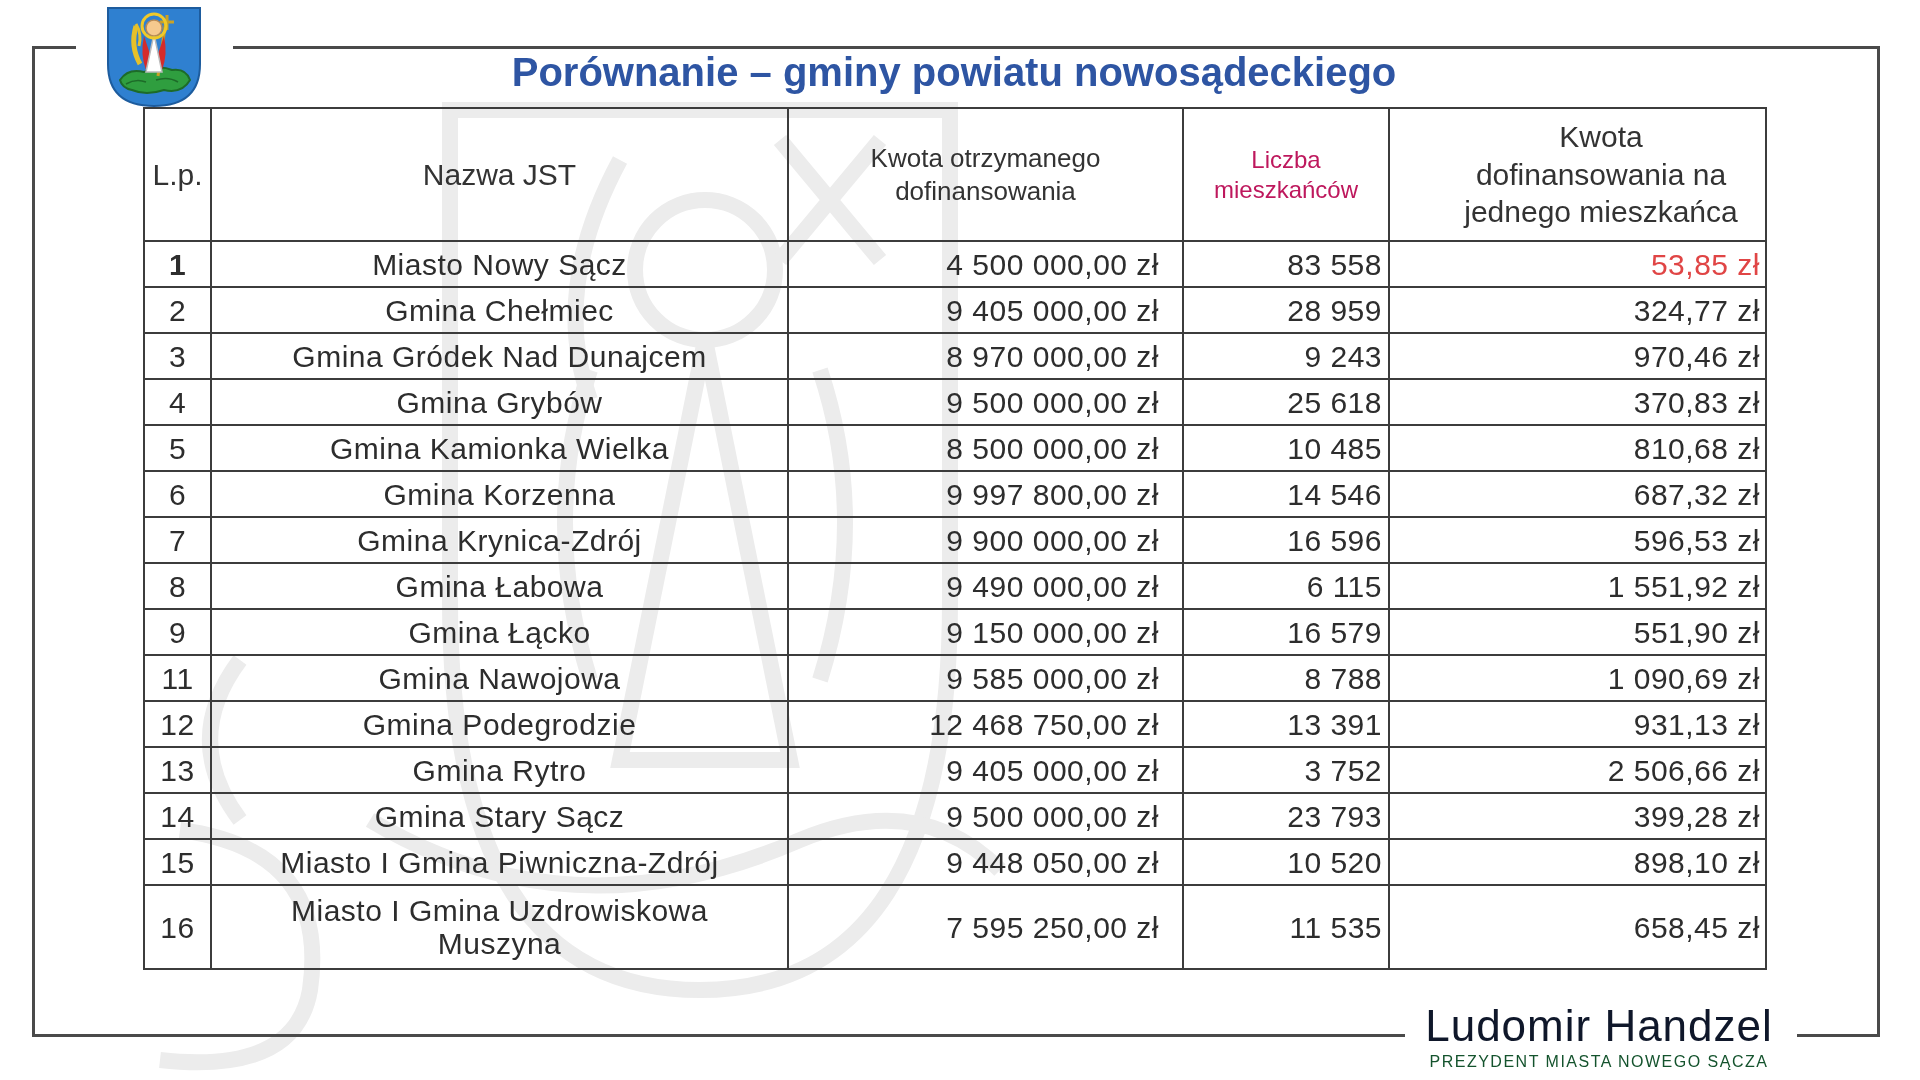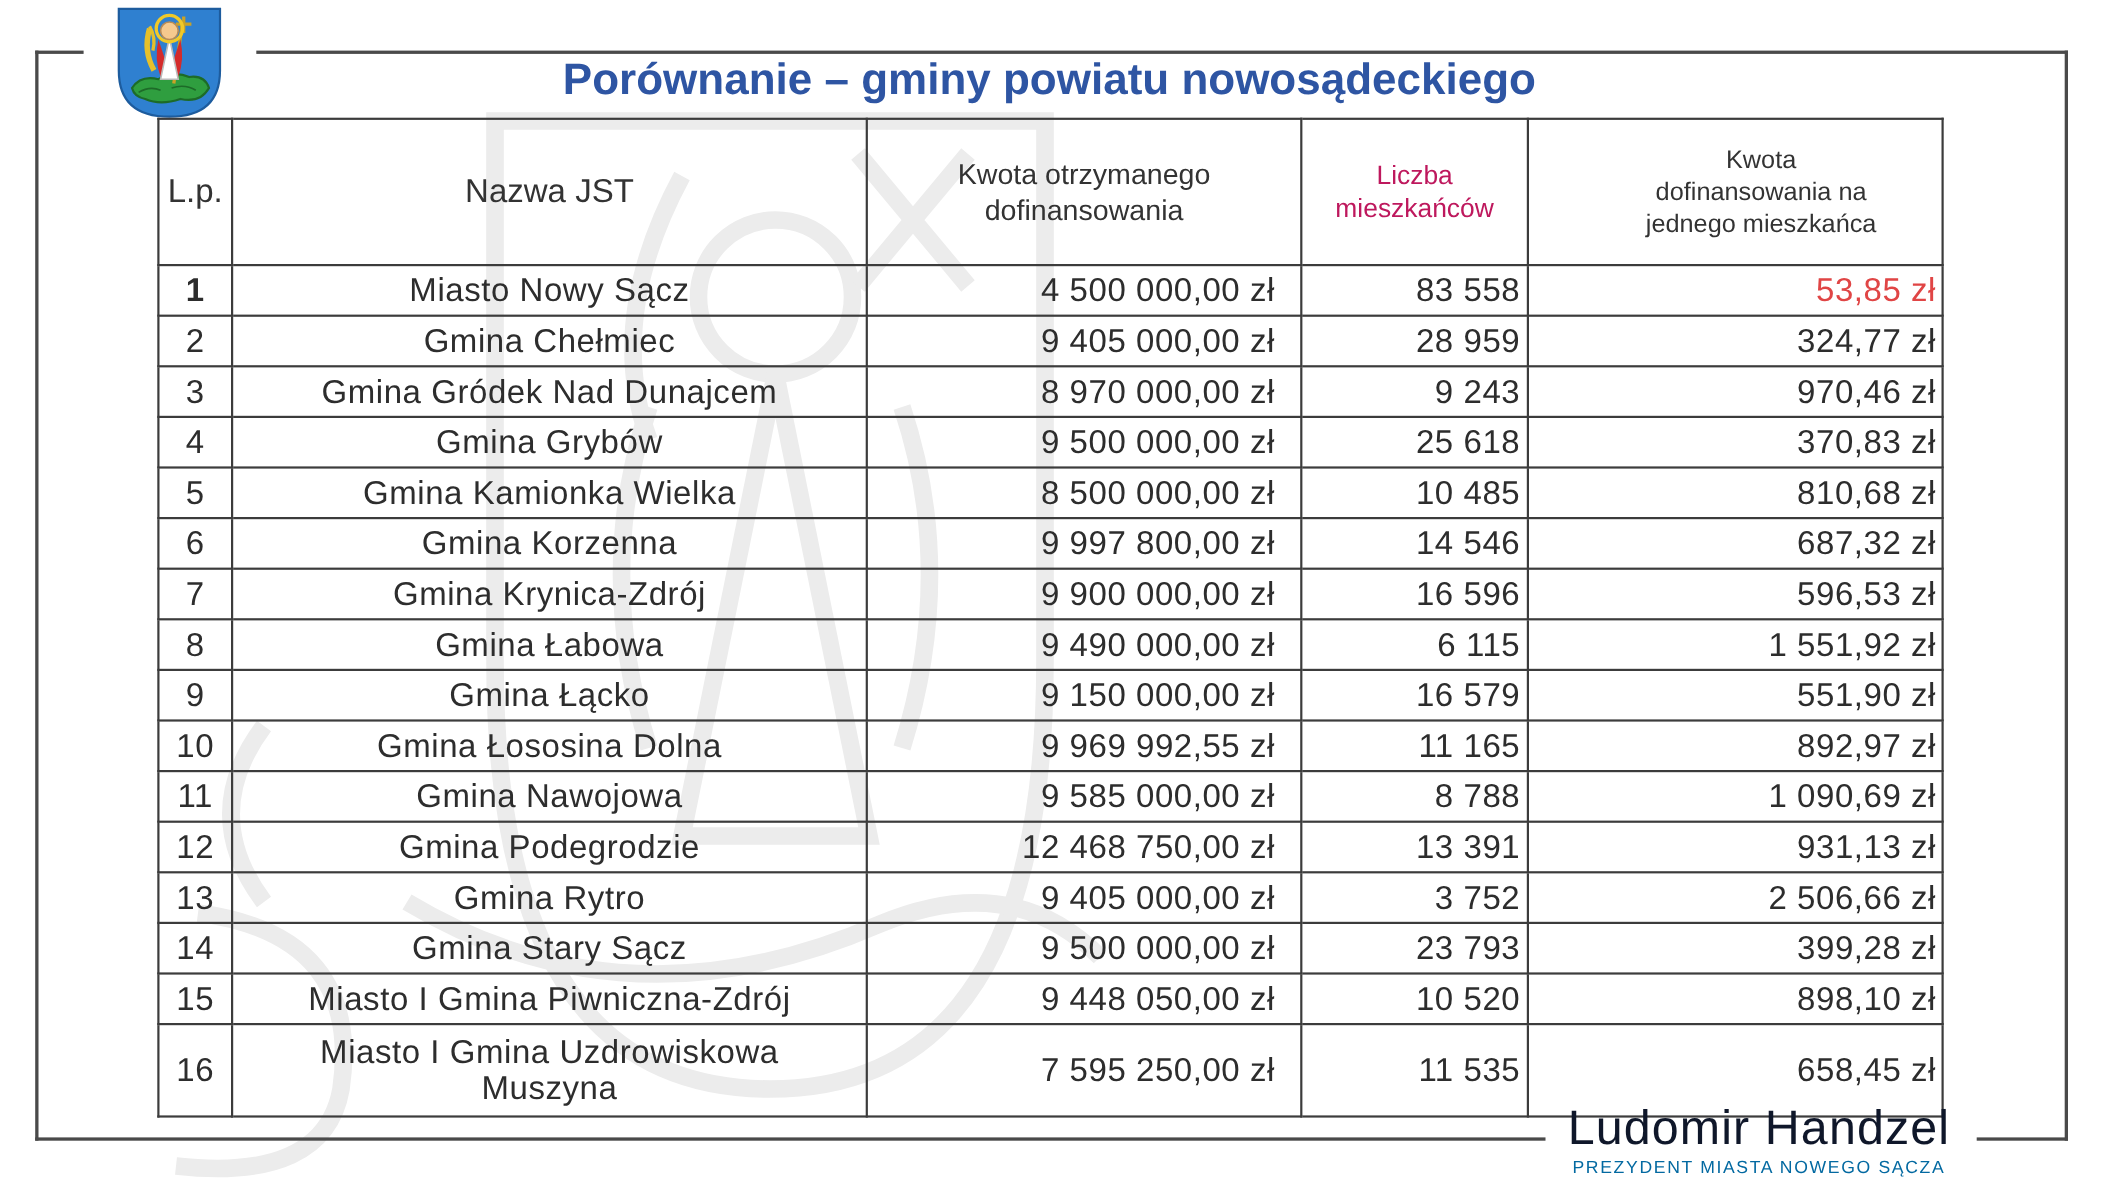--- a/index.html
+++ b/index.html
@@ -31,33 +31,33 @@
   .board{position:absolute;left:143px;top:107px;z-index:3;}
   table{border-collapse:collapse;table-layout:fixed;width:1622px;background:transparent;}
   th,td{border:2px solid #3c3c3c;padding:0;vertical-align:middle;overflow:hidden;}
   thead tr{height:133px;}
   tbody tr{height:46px;}
   tbody tr.tall{height:84px;}
   th{font-weight:normal;color:#333;text-align:center;white-space:pre-line;line-height:1.25;}
   .h-lp,.h-name{font-size:30px;}
   .h-amount{font-size:26px;}
   .h-pop{font-size:24px;color:#be185d;}
-  .h-percap{font-size:23px;padding-left:47px;}
+  .h-percap{font-size:30px;padding-left:47px;}
   td{font-size:30px;letter-spacing:0.5px;line-height:1.1;}
   .td-lp{text-align:center;}
   .td-name{text-align:center;white-space:pre-line;}
   .td-amount{text-align:right;padding-right:23px;}
   .td-pop{text-align:right;padding-right:6px;}
   .td-percap{text-align:right;padding-right:5px;}
   .bold{font-weight:bold;}
   .red{color:var(--accent-red,#e04545);}
   
   .signature{position:absolute;left:1400px;top:1004px;width:398px;text-align:center;z-index:3;}
   .sig-name{font-size:44px;line-height:1;color:#0f172a;letter-spacing:1px;white-space:nowrap;}
-  .sig-role{margin-top:5px;font-size:16px;letter-spacing:1.5px;color:#0369a1;white-space:nowrap;}
+  .sig-role{margin-top:5px;font-size:16px;letter-spacing:1.5px;color:#14532d;white-space:nowrap;}
 </style>
 </head>
 <body style="--title-blue: #2e55a3; --accent-red: #e04545;">
 
 <svg class="watermark" viewBox="0 0 1180 1040" aria-hidden="true">
   <g fill="none" stroke="#ececec" stroke-width="16">
     <path d="M330,70 H830 V560 Q830,950 580,950 Q330,950 330,560 Z"></path>
     <circle cx="585" cy="230" r="70"></circle>
     <path d="M585,300 L500,720 H670 Z"></path>
     <path d="M470,330 Q420,480 470,640 M700,330 Q750,480 700,640"></path>
@@ -178,27 +178,20 @@
           <td class="td-percap">1 551,92 zł</td>
         </tr>
         <tr>
           <td class="td-lp">9</td>
           <td class="td-name">Gmina Łącko</td>
           <td class="td-amount">9 150 000,00 zł</td>
           <td class="td-pop">16 579</td>
           <td class="td-percap">551,90 zł</td>
         </tr>
         <tr>
-          <td class="td-lp">10</td>
-          <td class="td-name">Gmina Łososina Dolna</td>
-          <td class="td-amount">9 969 992,55 zł</td>
-          <td class="td-pop">11 165</td>
-          <td class="td-percap">892,97 zł</td>
-        </tr>
-        <tr>
           <td class="td-lp">11</td>
           <td class="td-name">Gmina Nawojowa</td>
           <td class="td-amount">9 585 000,00 zł</td>
           <td class="td-pop">8 788</td>
           <td class="td-percap">1 090,69 zł</td>
         </tr>
         <tr>
           <td class="td-lp">12</td>
           <td class="td-name">Gmina Podegrodzie</td>
           <td class="td-amount">12 468 750,00 zł</td>

